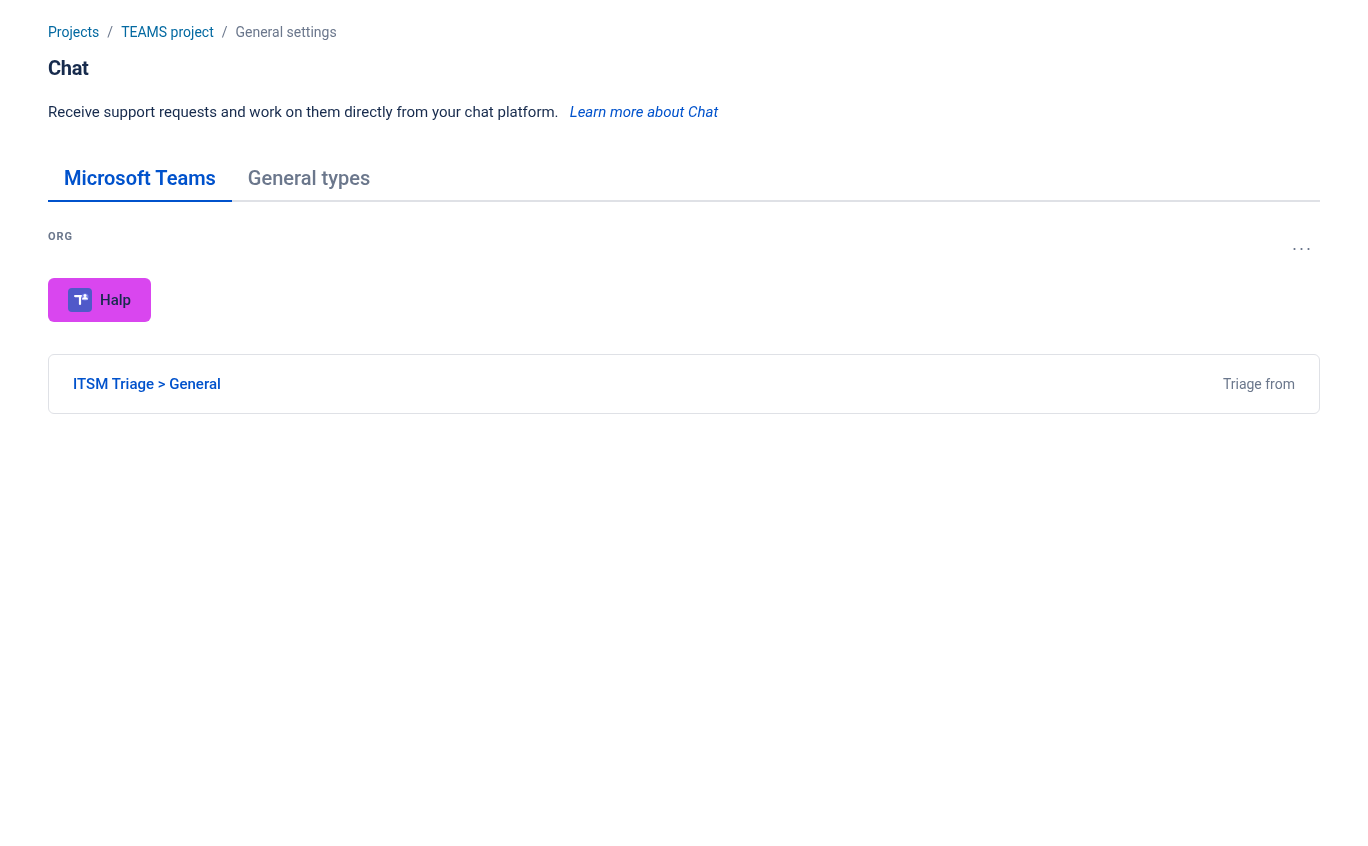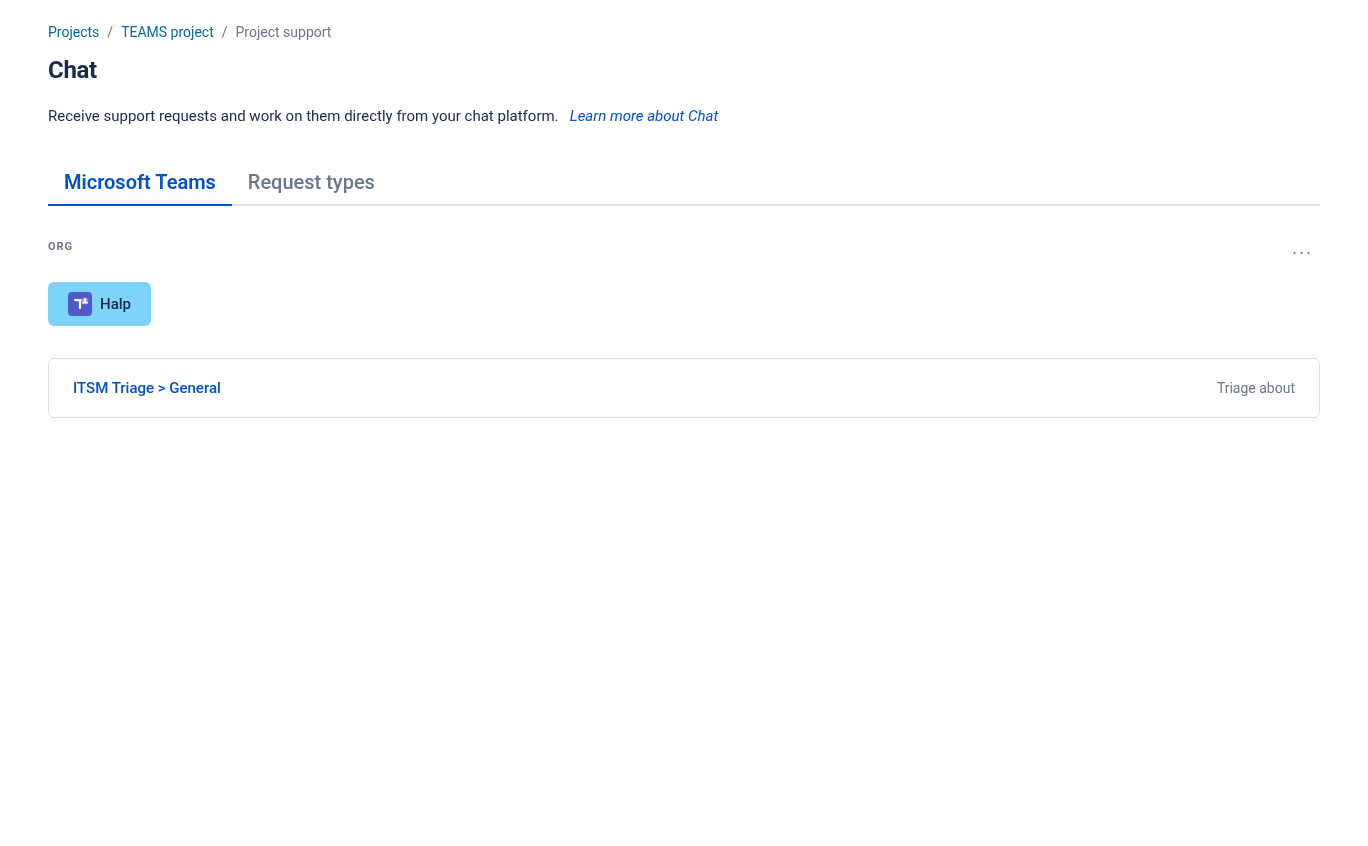--- a/index.html
+++ b/index.html
@@ -32,21 +32,21 @@
       color: #0369a1;
       cursor: pointer;
       text-decoration: none;
     }
     .breadcrumb-current {
       color: #6b778c;
     }
 
     
     .page-title {
-      font-size: 24px;
+      font-size: 20px;
       font-weight: 700;
       color: #172b4d;
       margin-bottom: 20px;
       letter-spacing: -0.3px;
     }
 
     
     .description {
       font-size: 15px;
       color: #172b4d;
@@ -94,21 +94,21 @@
       margin-bottom: 12px;
       display: flex;
       align-items: center;
       gap: 6px;
     }
 
     
     .section-header {
       display: flex;
       justify-content: space-between;
-      align-items: center;
+      align-items: flex-start;
       margin-bottom: 12px;
     }
 
     
     .ellipsis-btn {
       display: flex;
       align-items: center;
       justify-content: center;
       width: 36px;
       height: 36px;
@@ -119,21 +119,21 @@
       color: #6b778c;
       font-size: 18px;
       letter-spacing: 1px;
     }
 
     
     .org-card {
       display: inline-flex;
       align-items: center;
       gap: 8px;
-      background: #7dd3fc;
+      background: #d946ef;
       border-radius: 6px;
       padding: 10px 20px;
       font-size: 15px;
       font-weight: 500;
       color: #172b4d;
       margin-bottom: 24px;
     }
 
     
     .teams-icon {
@@ -192,35 +192,35 @@
   </style>
 </head>
 <body>
 
 <nav>
   <div class="breadcrumb">
     <a class="breadcrumb-link">Projects</a>
     <span class="breadcrumb-separator">/</span>
     <a class="breadcrumb-link">TEAMS project</a>
     <span class="breadcrumb-separator">/</span>
-    <span class="breadcrumb-current">Project support</span>
+    <span class="breadcrumb-current">General settings</span>
   </div>
 </nav>
 
 <h1 class="page-title">Chat</h1>
 
 <p class="description">
   <span>Receive support requests and work on them directly from your chat platform.</span>
   <span>&nbsp;</span>
   <a class="description-link" href="#">Learn more about Chat</a>
 </p>
 
 <div class="tabs">
   <a class="tab active">Microsoft Teams</a>
-  <a class="tab">Request types</a>
+  <a class="tab">General types</a>
 </div>
 
 <div>
   <div class="section-header">
     <span class="section-label">ORG</span>
     <button class="ellipsis-btn">···</button>
   </div>
 
   <div class="org-card">
 
@@ -239,16 +239,16 @@
     </span>
     <span>Halp</span>
   </div>
 </div>
 
 <div class="teams-section">
 
   <div class="team-card">
     <div class="team-row">
       <a class="team-name-link" href="#">ITSM Triage &gt; General</a>
-      <span class="team-badge">Triage about</span>
+      <span class="team-badge">Triage from</span>
     </div>
   </div>
 </div>
 
 </body></html>

